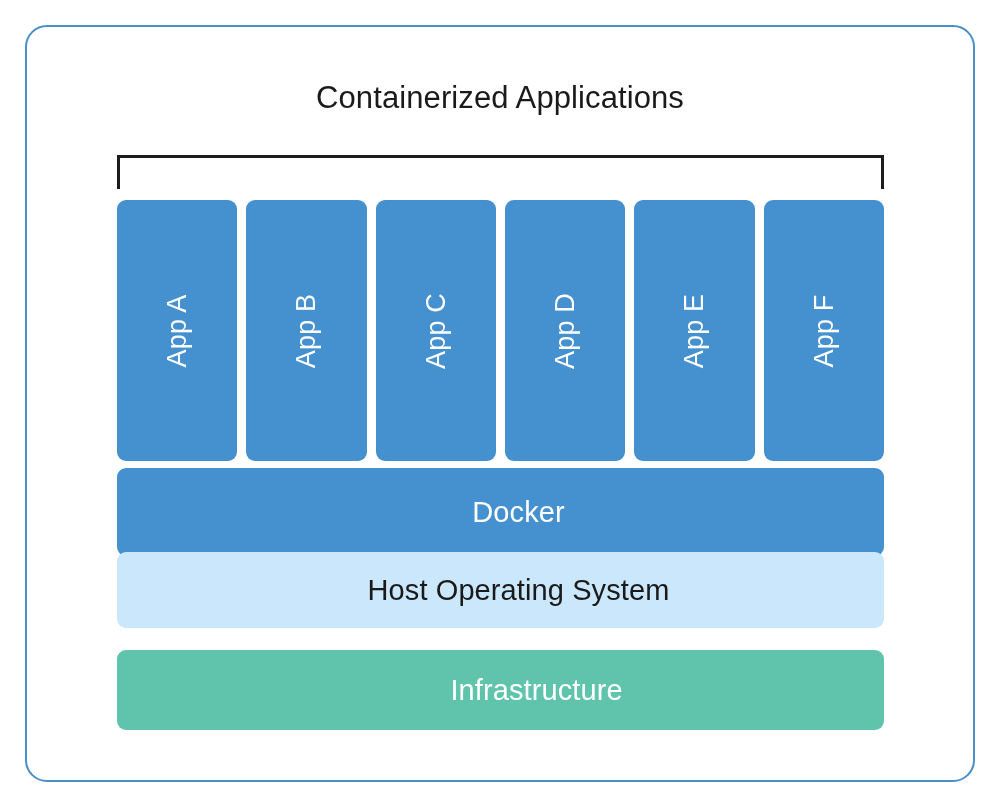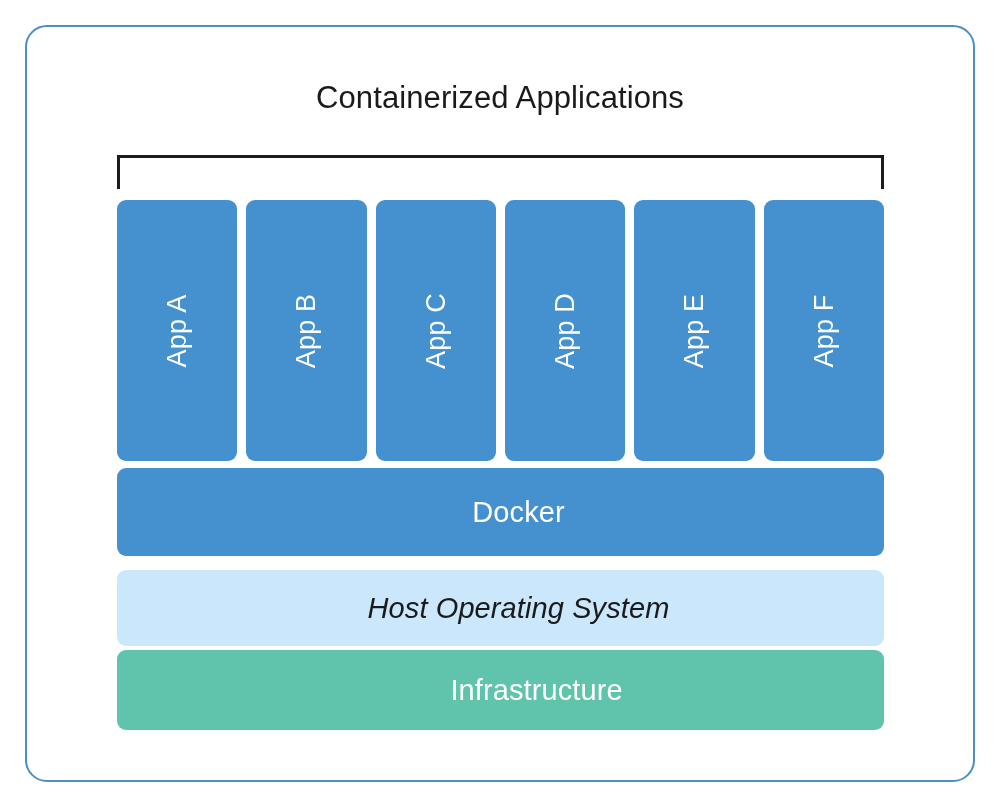--- a/index.html
+++ b/index.html
@@ -119,24 +119,23 @@
   }
 
   #layer-docker {
     top: 468px;
     height: 88px;
     background: #4590ce;
   }
   #layer-docker .layer-label { color: #ffffff; }
 
   #layer-host-os {
-    top: 570px;
+    top: 552px;
     height: 76px;
     background: #cbe7fb;
-    font-style: italic;
   }
   #layer-host-os .layer-label { color: #1a1a1a; }
 
   #layer-infrastructure {
     top: 650px;
     height: 80px;
     background: #5fc4ab;
   }
   #layer-infrastructure .layer-label { color: #ffffff; margin-left: 36px; }
 </style>

